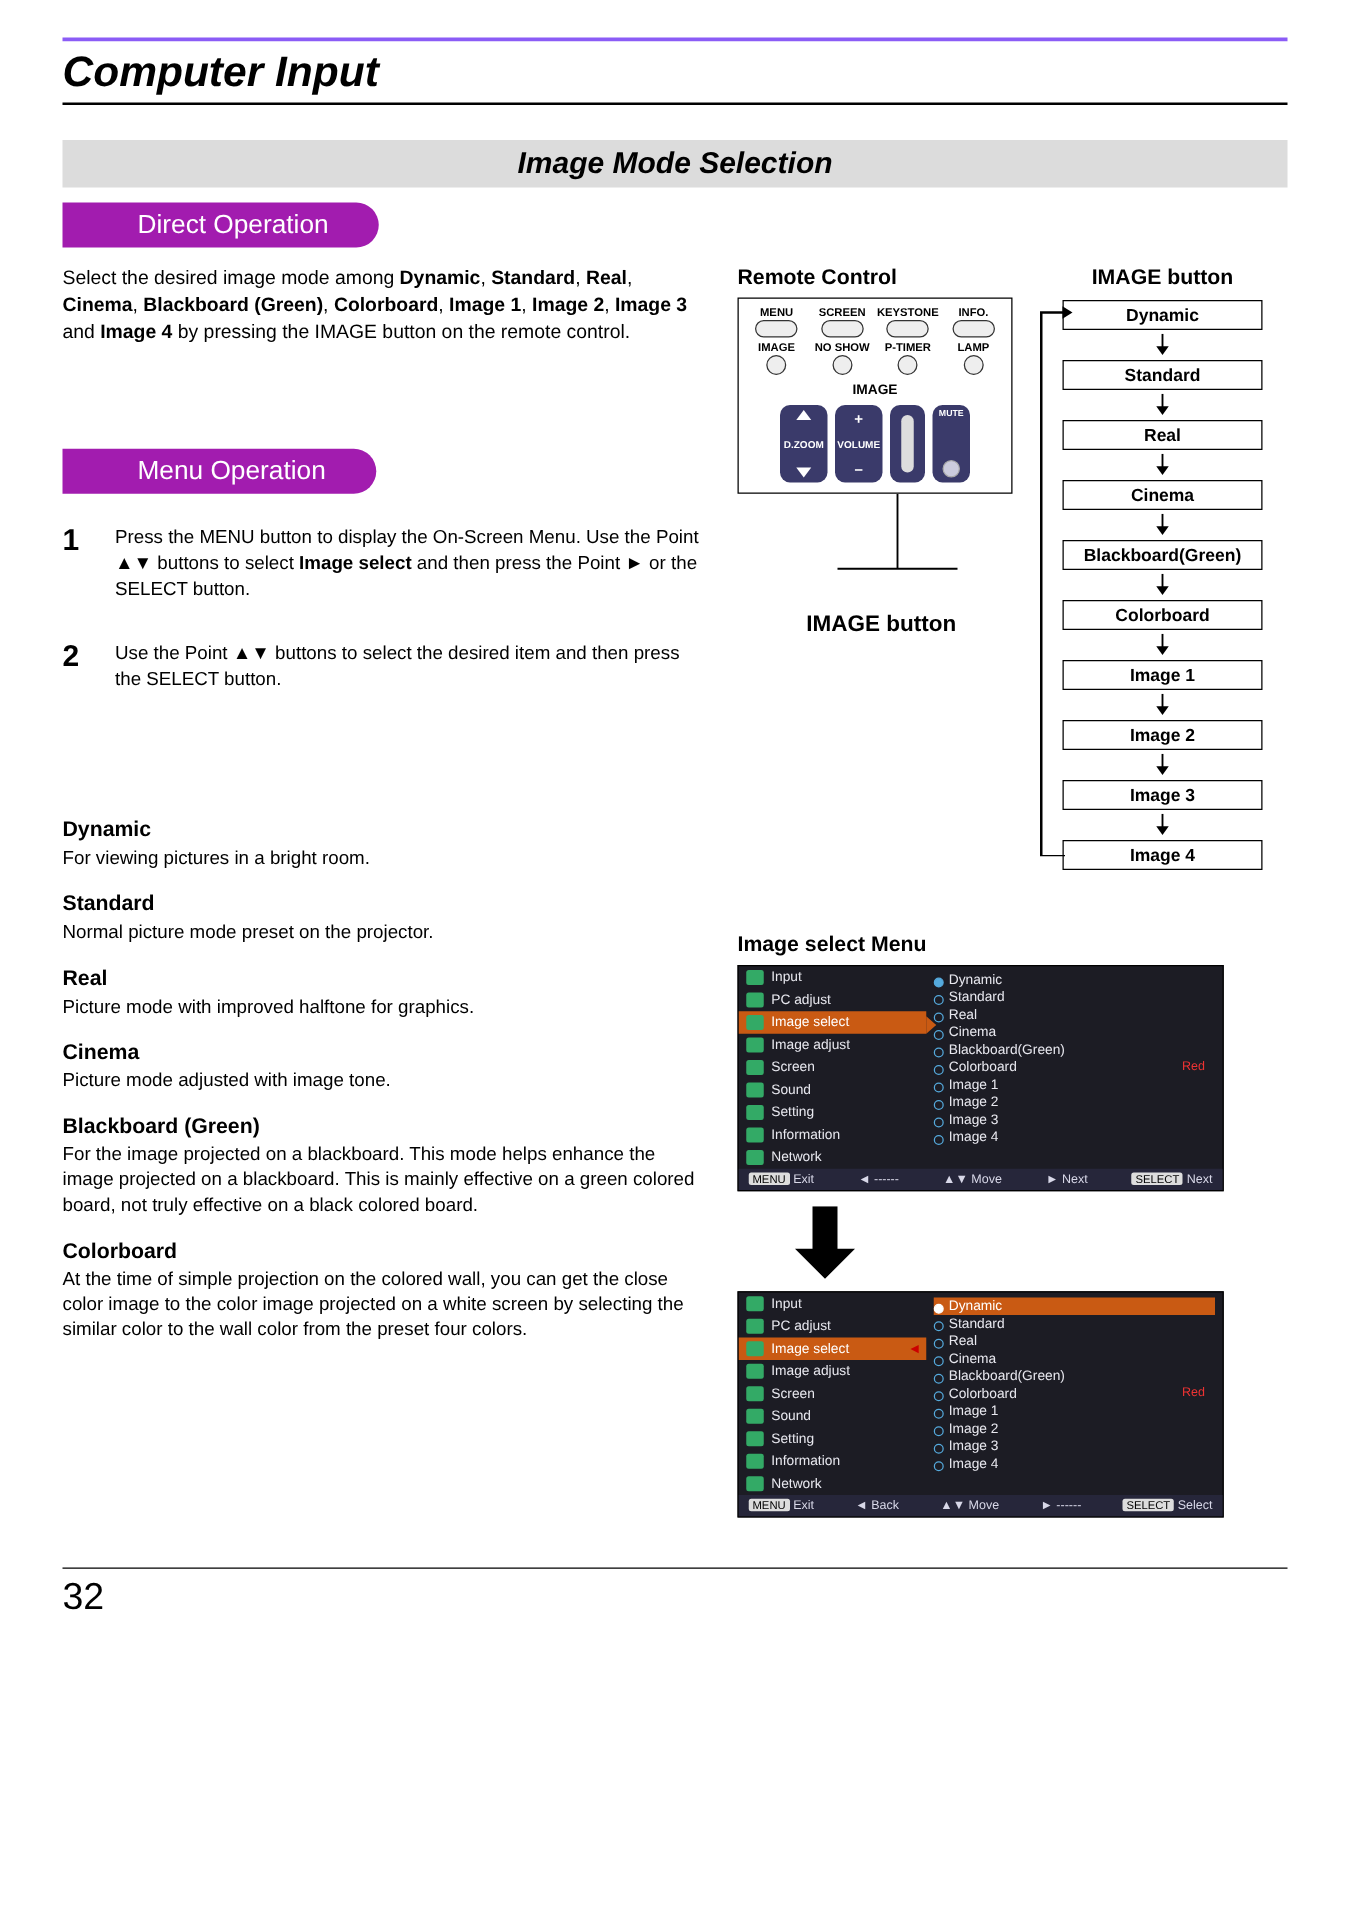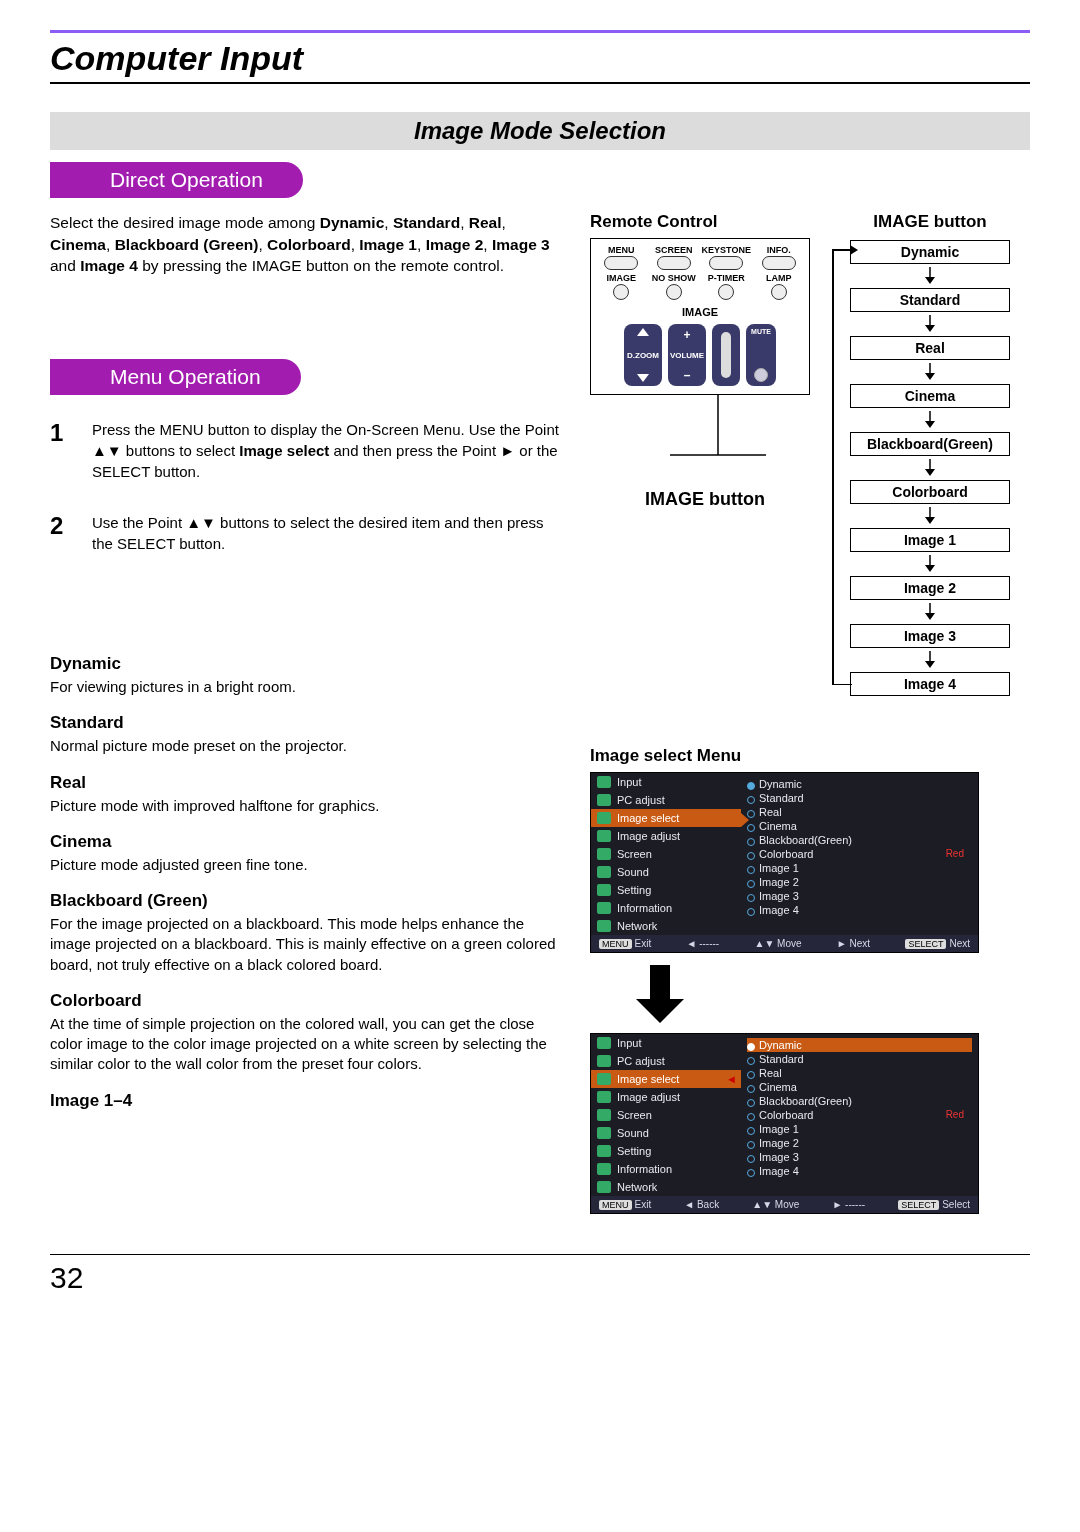--- a/index.html
+++ b/index.html
@@ -171,33 +171,32 @@
         <div class="mode-block">
           <div class="mode-title">Standard</div>
           <div class="mode-desc">Normal picture mode preset on the projector.</div>
         </div>
         <div class="mode-block">
           <div class="mode-title">Real</div>
           <div class="mode-desc">Picture mode with improved halftone for graphics.</div>
         </div>
         <div class="mode-block">
           <div class="mode-title">Cinema</div>
-          <div class="mode-desc">Picture mode adjusted green fine tone.</div>
+          <div class="mode-desc">Picture mode adjusted with image tone.</div>
         </div>
         <div class="mode-block">
           <div class="mode-title">Blackboard (Green)</div>
           <div class="mode-desc">For the image projected on a blackboard.
 This mode helps enhance the image projected on a blackboard. This is mainly effective on a green colored board, not truly effective on a black colored board.</div>
         </div>
         <div class="mode-block">
           <div class="mode-title">Colorboard</div>
           <div class="mode-desc">At the time of simple projection on the colored wall, you can get the close color image to the color image projected on a white screen by selecting the similar color to the wall color from the preset four colors.</div>
         </div>
         <div class="mode-block">
-          <div class="mode-title">Image 1–4</div>
         </div>
       </div>
   </div>
 
   <div class="right-body">
     <div class="remote-wrap">
 
       <div class="remote-col">
         <div class="remote-title">Remote Control</div>
         <div class="remote-box">

